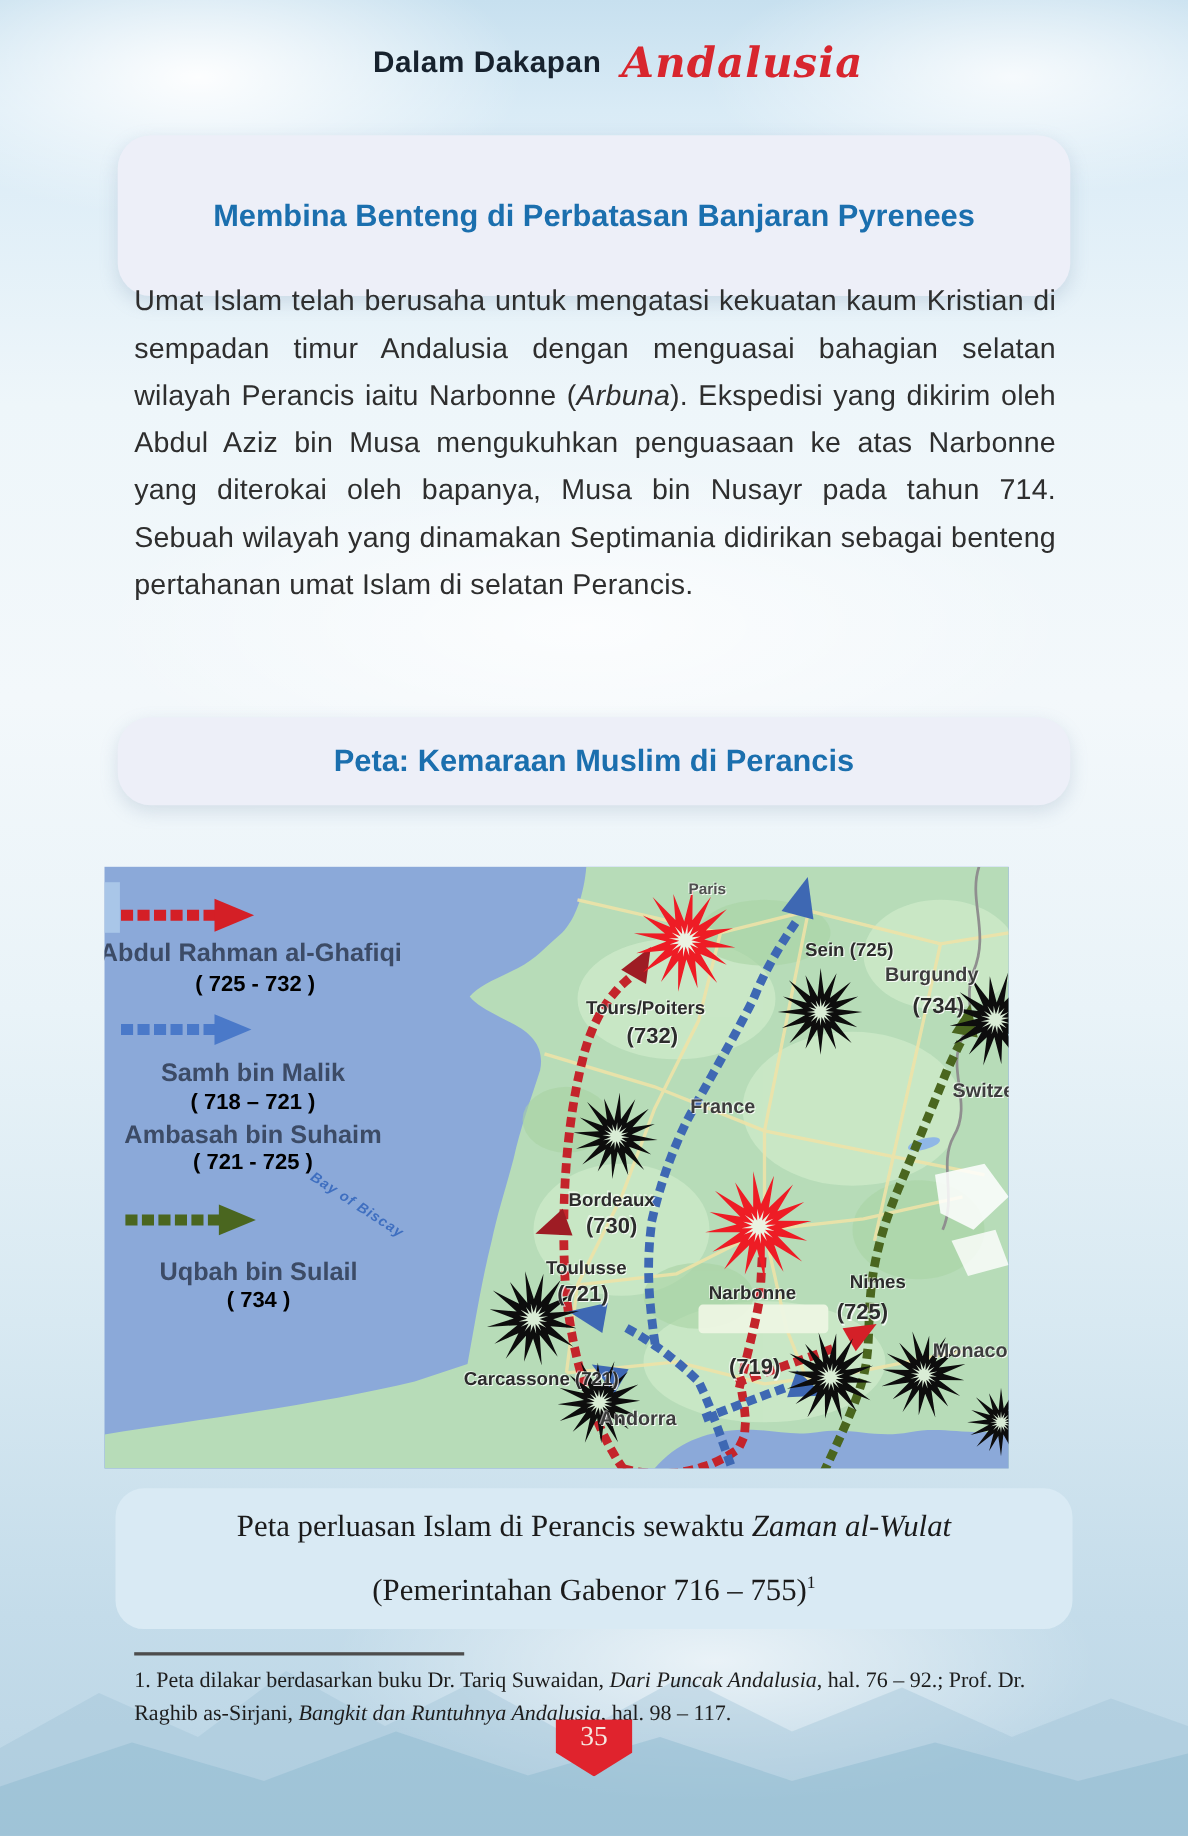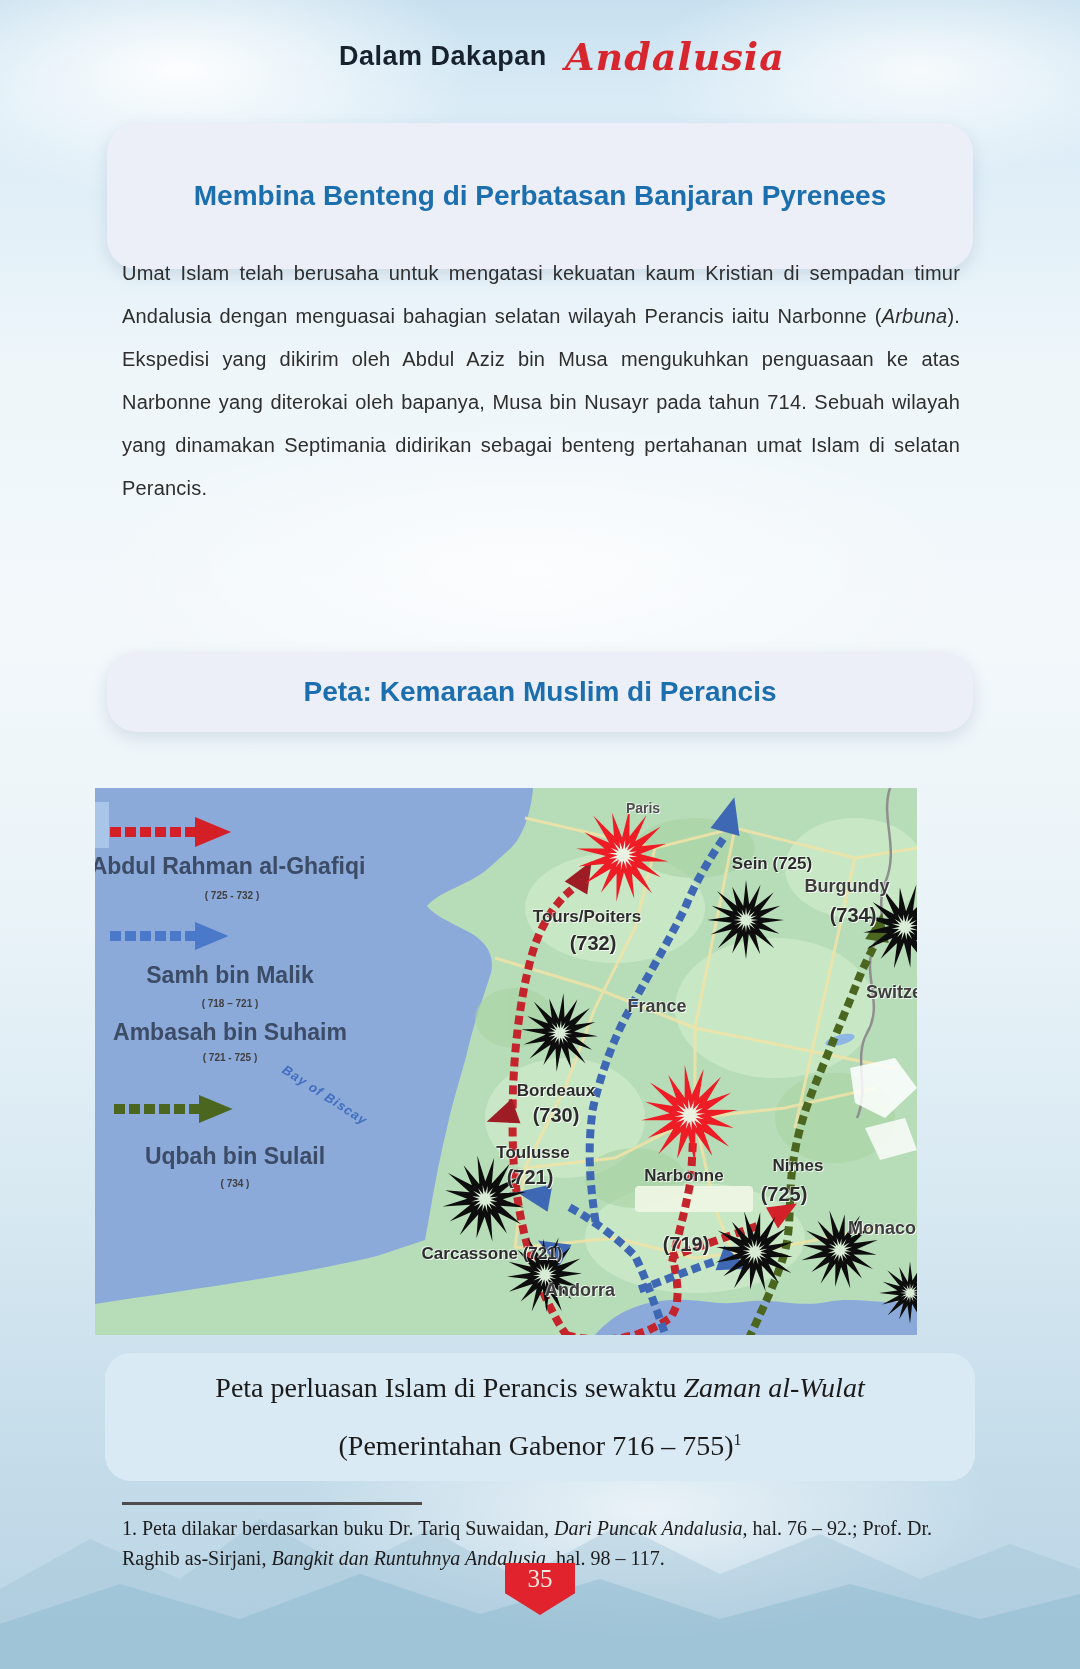--- a/index.html
+++ b/index.html
@@ -29,36 +29,36 @@
   
   .card { position:absolute; left:107px; width:866px; background:#edeff8;
           border-radius:30px; box-shadow:0 6px 16px rgba(110,135,170,.22);
           display:flex; flex-direction:column; justify-content:center; align-items:center; }
   .card1 { top:123px; height:146px; }
   .card2 { top:652px; height:80px; }
   .card-title { color:#1b6fae; font-weight:bold; font-size:28px; line-height:42px; text-align:center; }
 
   
   .body-text { position:absolute; left:122px; top:252px; width:838px;
-               font-size:20px; line-height:43px; color:#2e2e2e; text-align:justify;
+               font-size:26px; line-height:43px; color:#2e2e2e; text-align:justify;
                letter-spacing:.2px; }
   .body-text i { font-style:italic; }
 
   
   .map { position:absolute; left:95px; top:788px; width:822px; height:547px;
          background:#8ba9d9; overflow:hidden; }
   .map svg.geo { position:absolute; left:0; top:0; }
   .mlabel { position:absolute; transform:translate(-50%,-50%); font-weight:bold; white-space:nowrap;
             text-shadow:1px 1px 0 rgba(255,255,255,.85), -1px -1px 0 rgba(255,255,255,.55); }
   .city   { font-size:17px; color:#2c2c2c; }
   .small-city { font-size:14px; color:#4f4f4f; }
   .region { font-size:18px; color:#3d3d3d; }
   .year   { font-size:20px; color:#2c2c2c; }
   .legend-name  { font-size:23px; color:#3c4b66; text-shadow:none; }
-  .legend-years { font-size:10px; color:#404040; text-shadow:none; }
+  .legend-years { font-size:20px; color:#000000; text-shadow:none; }
   .bay { font-size:13px; font-style:italic; font-weight:bold; color:#3f6fc0;
          transform:translate(-50%,-50%) rotate(33deg); letter-spacing:1px; text-shadow:none; }
 
   
   .caption-card { position:absolute; left:105px; top:1353px; width:870px; height:128px;
                   background:#d9eaf4; border-radius:26px;
                   display:flex; flex-direction:column; justify-content:center; align-items:center;
                   font-family:"Liberation Serif", serif; color:#1b1b1b; }
   .caption-line { font-size:28px; line-height:52px; }
   .caption-line i { font-style:italic; }

